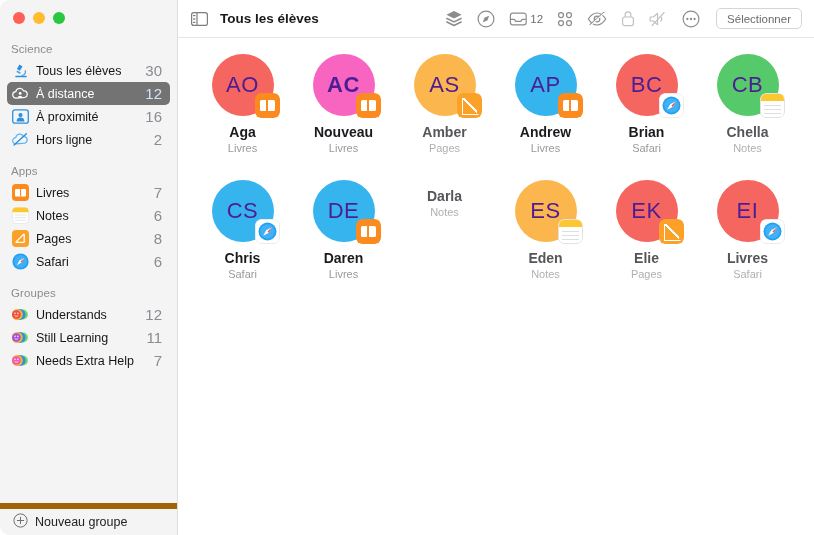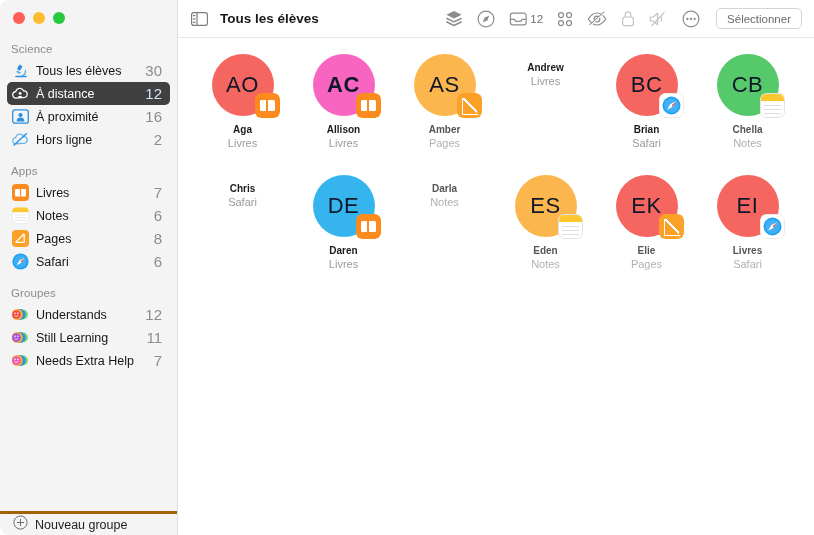--- a/index.html
+++ b/index.html
@@ -45,27 +45,27 @@
   .sb-row {
     display: flex; align-items: center;
     height: 23px; margin: 0 7px; padding: 0 5px;
     border-radius: 5px; position: relative;
   }
   .sb-row .ic { width: 17px; height: 17px; flex: 0 0 17px; margin-right: 7px;
                 display: flex; align-items: center; justify-content: center; }
   .sb-row .lbl { font-size: 12.5px; color: #16161a; flex: 1 1 auto;
                  white-space: nowrap; overflow: hidden; }
   .sb-row .cnt { font-size: 15px; color: #8b8b90; padding-right: 3px; }
-  .sb-row.selected { background: #404040; }
+  .sb-row.selected { background: #737373; }
   .sb-row.selected .lbl { color: #fff; }
   .sb-row.selected .cnt { color: #cfe4fd; }
 
   #new-group {
-    position: absolute; left: 0; right: 0; bottom: 0; height: 24px;
-    border-top: 3px solid #a16207;
+    position: absolute; left: 0; right: 0; bottom: 0; height: 32px;
+    border-top: 6px solid #a16207;
     display: flex; align-items: center; padding-left: 13px;
   }
   #new-group .lbl { font-size: 12.5px; color: #222; margin-left: 7px; }
 
   
   #main { flex: 1 1 auto; position: relative; background: #fff; }
   #toolbar {
     height: 38px; display: flex; align-items: center;
     padding: 0 12px 0 11px; border-bottom: 1px solid #e6e6e7;
   }
@@ -95,29 +95,29 @@
   }
   .student {
     width: 101px; margin-bottom: 26px;
     display: flex; flex-direction: column; align-items: center;
     position: relative;
   }
   .av-wrap { position: relative; width: 62px; height: 62px; }
   .avatar {
     width: 62px; height: 62px; border-radius: 50%;
     display: flex; align-items: center; justify-content: center;
-    color: #0f172a; font-size: 22px; font-weight: 400; letter-spacing: 0.5px;
+    color: #4c1d95; font-size: 22px; font-weight: 400; letter-spacing: 0.5px;
   }
   .badge {
     position: absolute; right: -6px; bottom: -2px;
     width: 25px; height: 25px; border-radius: 6px;
     display: flex; align-items: center; justify-content: center;
     overflow: hidden;
   }
-  .st-name { font-size: 10px; font-weight: 700; color: #1b1b1f; margin-top: 8px; }
+  .st-name { font-size: 14px; font-weight: 700; color: #1b1b1f; margin-top: 8px; }
   .st-app  { font-size: 11px; color: #9a9a9f; margin-top: 2px; }
   .student.dim .st-name { color: #55555a; }
   .student.dim .st-app  { color: #b0b0b4; }
 
   
   .bk { width: 25px; height: 25px; background: #fb8b1e; border-radius: 6px;
         display: flex; align-items: center; justify-content: center; }
   .bk i { display: block; width: 15px; height: 11px; background: #fff;
           border-radius: 1.5px; position: relative; }
   .bk i::after { content: ""; position: absolute; left: 6.5px; top: 0;
@@ -412,34 +412,42 @@
         </div>
         <div class="student">
           <div class="av-wrap">
             <div class="avatar" style="background: rgb(247, 101, 192); font-weight: bold;">AC</div>
             <div class="badge">
               <span class="bk">
                 <i></i>
               </span>
             </div>
           </div>
-          <div class="st-name">Allison</div>
+          <div class="st-name">Nouveau</div>
           <div class="st-app">Livres</div>
         </div>
         <div class="student dim">
           <div class="av-wrap">
             <div class="avatar" style="background: rgb(252, 182, 78);">AS</div>
             <div class="badge">
               <span class="pg"></span>
             </div>
           </div>
           <div class="st-name">Amber</div>
           <div class="st-app">Pages</div>
         </div>
         <div class="student">
+          <div class="av-wrap">
+            <div class="avatar" style="background: rgb(53, 180, 238);">AP</div>
+            <div class="badge">
+              <span class="bk">
+                <i></i>
+              </span>
+            </div>
+          </div>
           <div class="st-name">Andrew</div>
           <div class="st-app">Livres</div>
         </div>
         <div class="student">
           <div class="av-wrap">
             <div class="avatar" style="background: rgb(244, 102, 95);">BC</div>
             <div class="badge">
               <span class="sf">
                 <svg width="19" height="19" viewBox="0 0 19 19">
                   <circle cx="9.5" cy="9.5" r="9" fill="#1da1f2"></circle>
@@ -457,71 +465,84 @@
           <div class="av-wrap">
             <div class="avatar" style="background: rgb(86, 201, 106);">CB</div>
             <div class="badge">
               <span class="nt"></span>
             </div>
           </div>
           <div class="st-name">Chella</div>
           <div class="st-app">Notes</div>
         </div>
         <div class="student">
-          <div class="st-name">Chris</div>
-          <div class="st-app">Safari</div>
-        </div>
-        <div class="student">
-          <div class="av-wrap">
-            <div class="avatar" style="background: rgb(53, 180, 238);">DE</div>
-            <div class="badge">
-              <span class="bk">
-                <i></i>
-              </span>
-            </div>
-          </div>
-          <div class="st-name">Daren</div>
-          <div class="st-app">Livres</div>
-        </div>
-        <div class="student dim">
-          <div class="st-name">Darla</div>
-          <div class="st-app">Notes</div>
-        </div>
-        <div class="student dim">
-          <div class="av-wrap">
-            <div class="avatar" style="background: rgb(252, 182, 78);">ES</div>
-            <div class="badge">
-              <span class="nt"></span>
-            </div>
-          </div>
-          <div class="st-name">Eden</div>
-          <div class="st-app">Notes</div>
-        </div>
-        <div class="student dim">
-          <div class="av-wrap">
-            <div class="avatar" style="background: rgb(244, 102, 95);">EK</div>
-            <div class="badge">
-              <span class="pg"></span>
-            </div>
-          </div>
-          <div class="st-name">Elie</div>
-          <div class="st-app">Pages</div>
-        </div>
-        <div class="student dim">
-          <div class="av-wrap">
-            <div class="avatar" style="background: rgb(244, 102, 95);">EI</div>
+          <div class="av-wrap">
+            <div class="avatar" style="background: rgb(53, 180, 238);">CS</div>
             <div class="badge">
               <span class="sf">
                 <svg width="19" height="19" viewBox="0 0 19 19">
                   <circle cx="9.5" cy="9.5" r="9" fill="#1da1f2"></circle>
                   <circle cx="9.5" cy="9.5" r="7.3" fill="#ffffff" opacity="0.16"></circle>
                   <path d="M13.8 5.2 L8.2 8.2 L5.2 13.8 L10.8 10.8 Z" fill="#ffffff"></path>
                   <path d="M13.8 5.2 L10.8 10.8 L9.5 9.5 Z" fill="#f64a3d"></path>
                 </svg>
               </span>
             </div>
           </div>
+          <div class="st-name">Chris</div>
+          <div class="st-app">Safari</div>
+        </div>
+        <div class="student">
+          <div class="av-wrap">
+            <div class="avatar" style="background: rgb(53, 180, 238);">DE</div>
+            <div class="badge">
+              <span class="bk">
+                <i></i>
+              </span>
+            </div>
+          </div>
+          <div class="st-name">Daren</div>
+          <div class="st-app">Livres</div>
+        </div>
+        <div class="student dim">
+          <div class="st-name">Darla</div>
+          <div class="st-app">Notes</div>
+        </div>
+        <div class="student dim">
+          <div class="av-wrap">
+            <div class="avatar" style="background: rgb(252, 182, 78);">ES</div>
+            <div class="badge">
+              <span class="nt"></span>
+            </div>
+          </div>
+          <div class="st-name">Eden</div>
+          <div class="st-app">Notes</div>
+        </div>
+        <div class="student dim">
+          <div class="av-wrap">
+            <div class="avatar" style="background: rgb(244, 102, 95);">EK</div>
+            <div class="badge">
+              <span class="pg"></span>
+            </div>
+          </div>
+          <div class="st-name">Elie</div>
+          <div class="st-app">Pages</div>
+        </div>
+        <div class="student dim">
+          <div class="av-wrap">
+            <div class="avatar" style="background: rgb(244, 102, 95);">EI</div>
+            <div class="badge">
+              <span class="sf">
+                <svg width="19" height="19" viewBox="0 0 19 19">
+                  <circle cx="9.5" cy="9.5" r="9" fill="#1da1f2"></circle>
+                  <circle cx="9.5" cy="9.5" r="7.3" fill="#ffffff" opacity="0.16"></circle>
+                  <path d="M13.8 5.2 L8.2 8.2 L5.2 13.8 L10.8 10.8 Z" fill="#ffffff"></path>
+                  <path d="M13.8 5.2 L10.8 10.8 L9.5 9.5 Z" fill="#f64a3d"></path>
+                </svg>
+              </span>
+            </div>
+          </div>
           <div class="st-name">Livres</div>
           <div class="st-app">Safari</div>
         </div>
       </div>
   </div>
 </div>
 
 </body></html>

